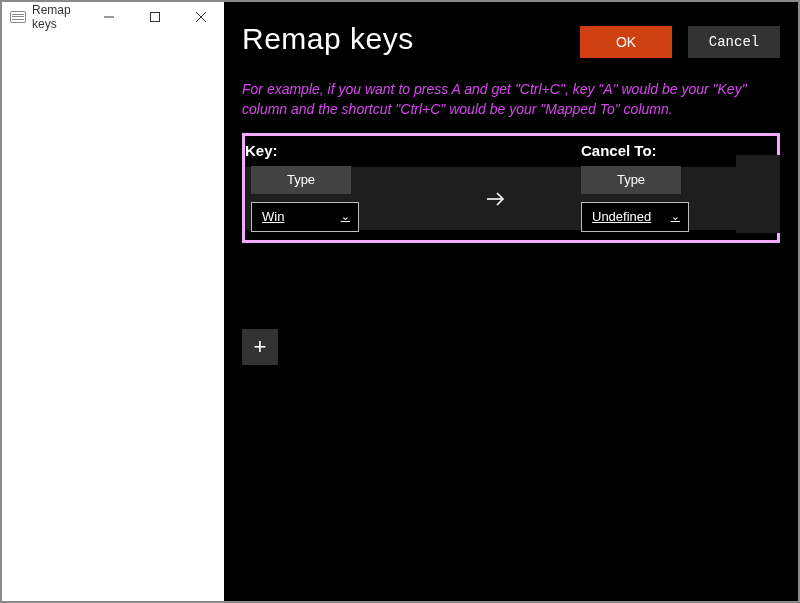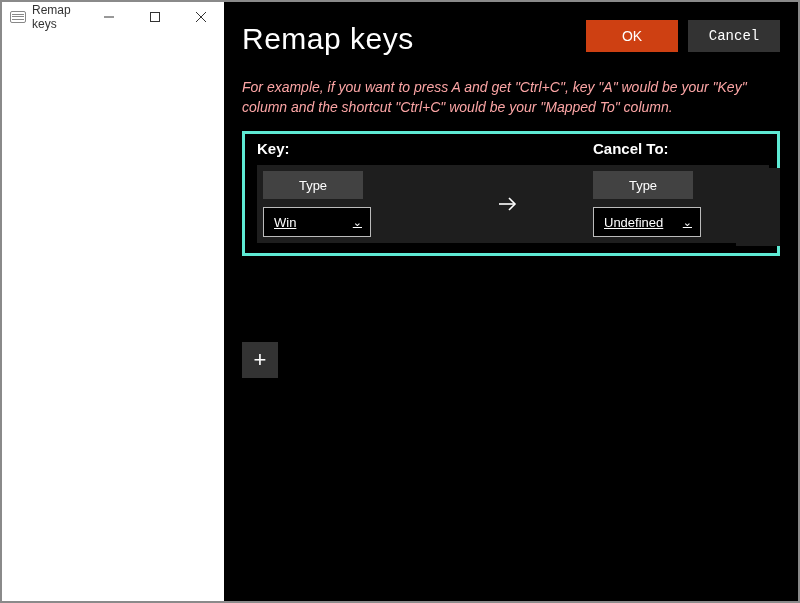--- a/index.html
+++ b/index.html
@@ -8,31 +8,31 @@
   .titlebar { height: 30px; background: #fff; display: flex; align-items: center; padding-left: 8px; }
   .titlebar-icon { width: 16px; height: 12px; border: 1px solid #888; border-radius: 2px; display:flex; flex-direction:column; justify-content:space-around; padding:1px; }
   .titlebar-icon div { height:1px; background:#888; }
   .titlebar-title { font-size: 12px; margin-left: 6px; color: #333; flex: 1; }
   .win-controls { display: flex; height: 100%; }
   .win-btn { width: 46px; display: flex; align-items: center; justify-content: center; font-size: 14px; color: #333; }
   .win-btn svg { stroke: #333; }
   .content { flex: 1; background: #000; color: #fff; padding: 14px 18px 18px 18px; display:flex; flex-direction:column; }
   .header-row { display: flex; align-items: flex-start; justify-content: space-between; margin-bottom: 22px; }
   .page-title { font-size: 30px; font-weight: 300; letter-spacing: 0.5px; margin-top: 6px; }
-  .btn-row { display: flex; gap: 10px; margin-top: 4px; }
+  .btn-row { display: flex; gap: 16px; margin-top: 10px; }
   .btn { width: 92px; height: 32px; display: flex; align-items: center; justify-content: center; font-size: 14px; cursor: pointer; }
   .btn-ok { background: #ce4012; color: #fff; }
   .btn-cancel { background: #333333; color: #fff; font-family: Liberation Mono, monospace; }
   .instructions { font-size: 14px; font-weight: 600; margin-bottom: 8px; line-height: 1.35; }
-  .example { font-size: 14px; font-style: italic; color: #fca5a5; line-height: 1.4; margin-bottom: 14px; }
-  .section { border: 3px solid #5eead4; padding: 6px 8px 10px 12px; }
+  .example { font-size: 14px; font-style: italic; color: #d946ef; line-height: 1.4; margin-bottom: 14px; }
+  .section { border: 3px solid #f0abfc; padding: 6px 8px 10px 0; }
   .col-headers { display: flex; font-size: 15px; font-weight: 600; margin-bottom: 8px; }
   .col-key { width: 336px; }
   .col-mapped { }
-  .mapping-row { background: #1e1e1e; height: 78px; display: flex; align-items: center; position: relative; padding-left: 6px; }
+  .mapping-row { background: #1e1e1e; height: 63px; display: flex; align-items: center; position: relative; padding-left: 6px; }
   .col-block { width: 160px; display: flex; flex-direction: column; gap: 8px; }
   .type-btn { width: 100px; height: 28px; background: #424242; color: #fff; font-size: 13px; display:flex; align-items:center; justify-content:center; cursor:pointer; }
   .select { width: 108px; height: 30px; border: 1.5px solid #bbb; display:flex; align-items:center; justify-content:space-between; padding: 0 8px 0 10px; font-size: 13px; cursor:pointer; background:#000;text-decoration:underline;}
   .arrow-sep { width: 170px; display:flex; align-items:center; justify-content:center; font-size:22px; color:#fff; }
   .row-outer { display:flex; align-items:center; }
   .row-bg { background:#1e1e1e; height:78px; flex:1; display:flex; align-items:center; justify-content:flex-end; padding-right:24px;}
   .trash { width:20px; height:22px; cursor:pointer; }
   .add-btn { width: 36px; height: 36px; background: #333333; display:flex; align-items:center; justify-content:center; font-size: 22px; color:#fff; margin-top: 8px; cursor:pointer; }
   .chev { font-size: 11px; }
 </style>

